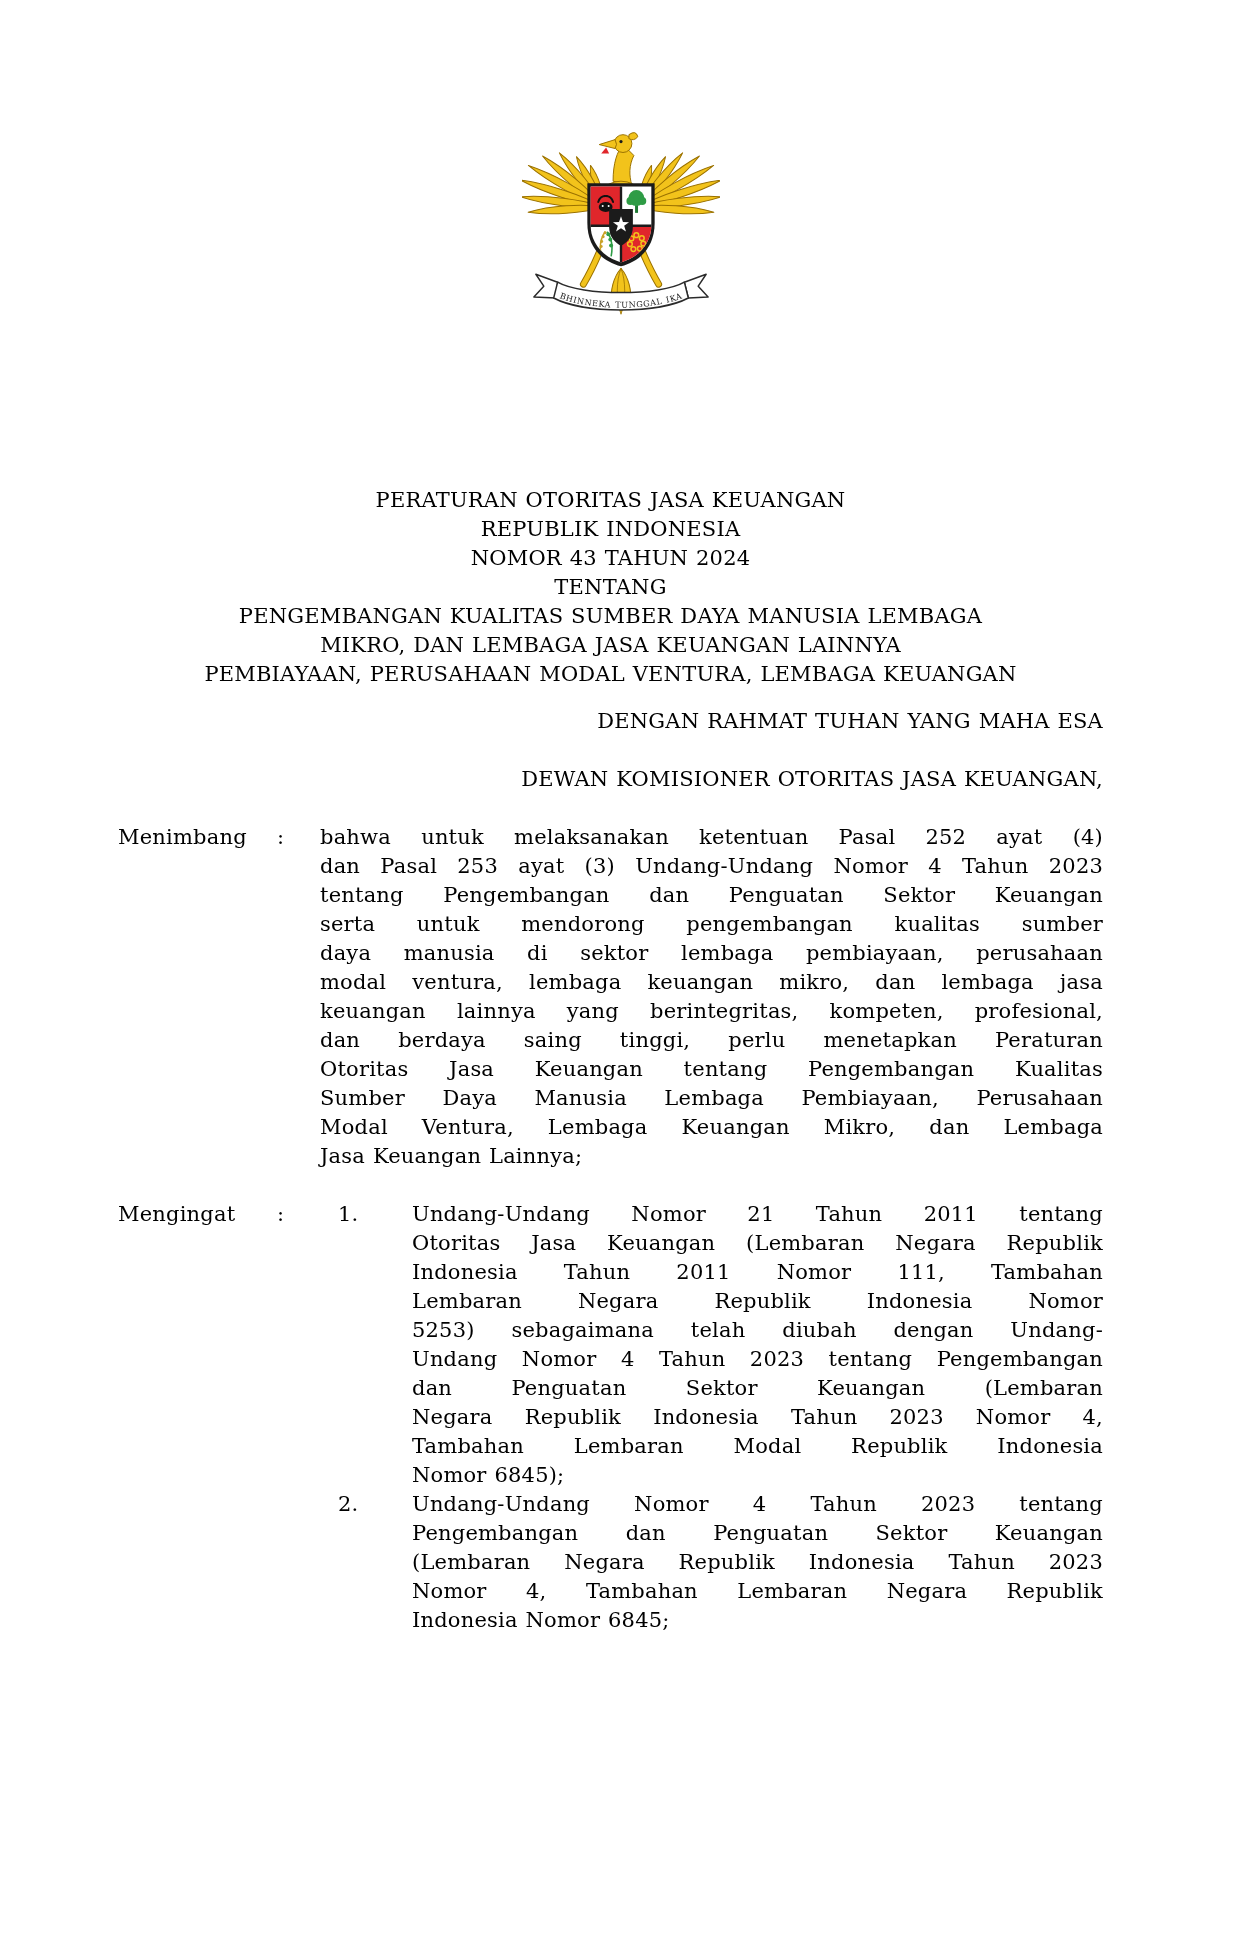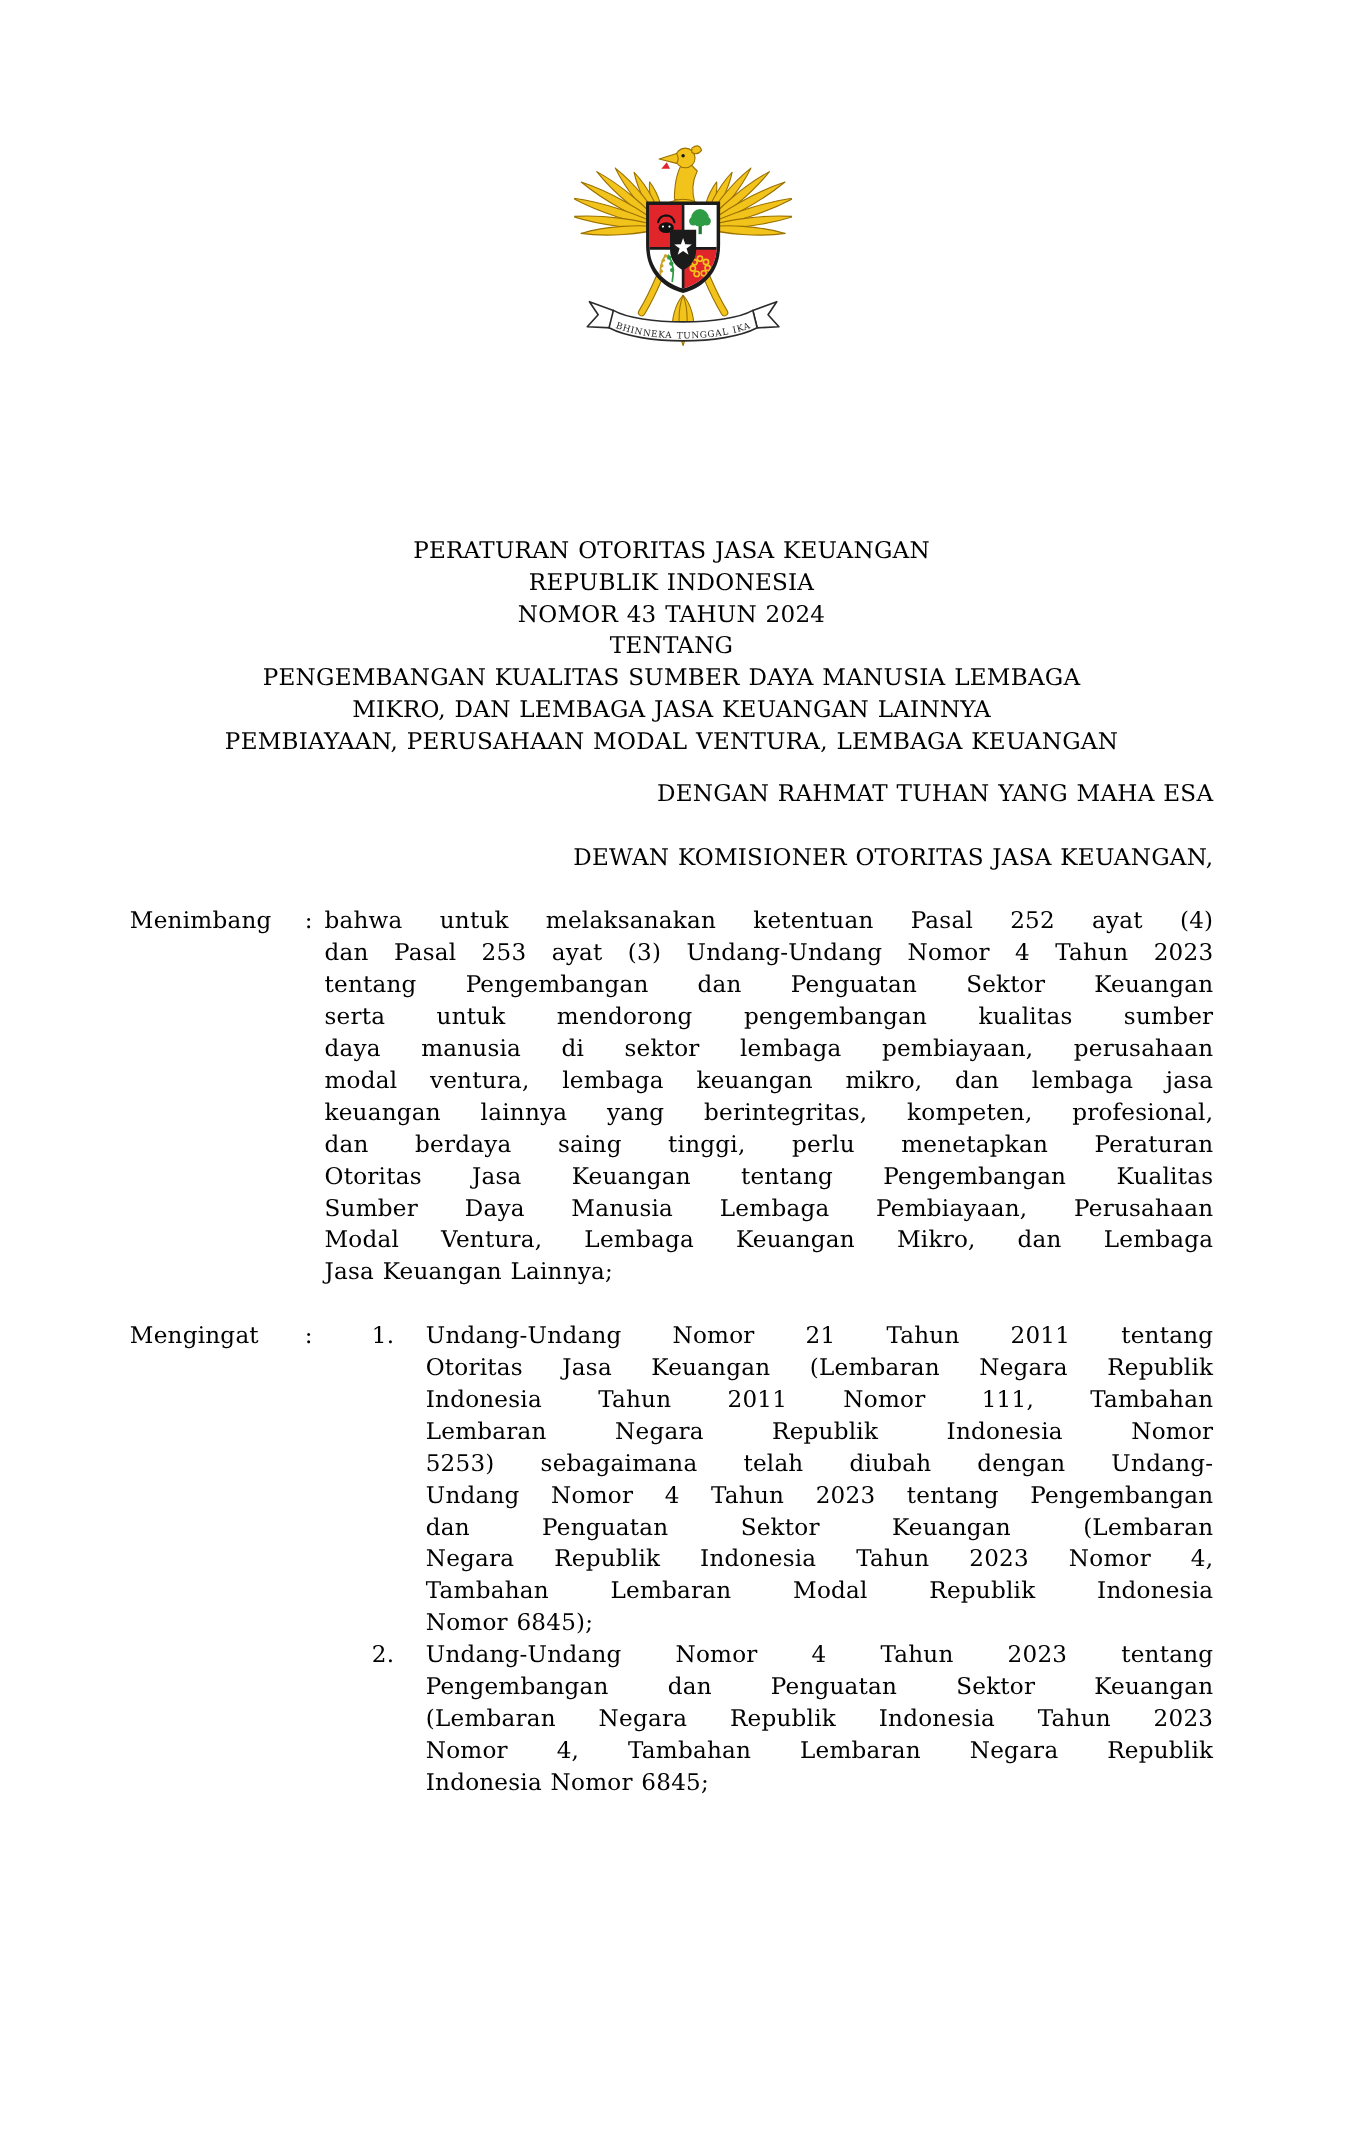--- a/index.html
+++ b/index.html
@@ -19,21 +19,21 @@
   .dewan{top:765px;}
 
   .clause{position:absolute;left:118px;width:985px;display:grid;
     grid-template-columns:159px 18px 1fr;align-items:start;}
   .menimbang{top:823px;}
   .mengingat{top:1200px;}
   .clause-label{white-space:nowrap;}
   .clause-colon{text-align:left;}
 
   .cline{text-align:center;}
-  .jline{text-align:justify;text-align-last:justify;}
+  .jline{text-align:justify;text-align-last:justify;margin-left:25px;}
   .jline.last{text-align-last:left;}
 
   .list-item{display:grid;grid-template-columns:49px 1fr;margin-left:43px;}
 
   
   .f-gold{fill:var(--gold);stroke:var(--gold_dark);stroke-width:1;stroke-linejoin:round;}
   .leg{stroke:var(--gold);stroke-width:5;fill:none;stroke-linecap:round;}
   .leg-o{stroke:var(--gold_dark);stroke-width:7;fill:none;stroke-linecap:round;}
   .shield-border{fill:var(--black);}
   .ribbon{fill:var(--white);stroke:#2b2b2b;stroke-width:1.5;stroke-linejoin:round;}

